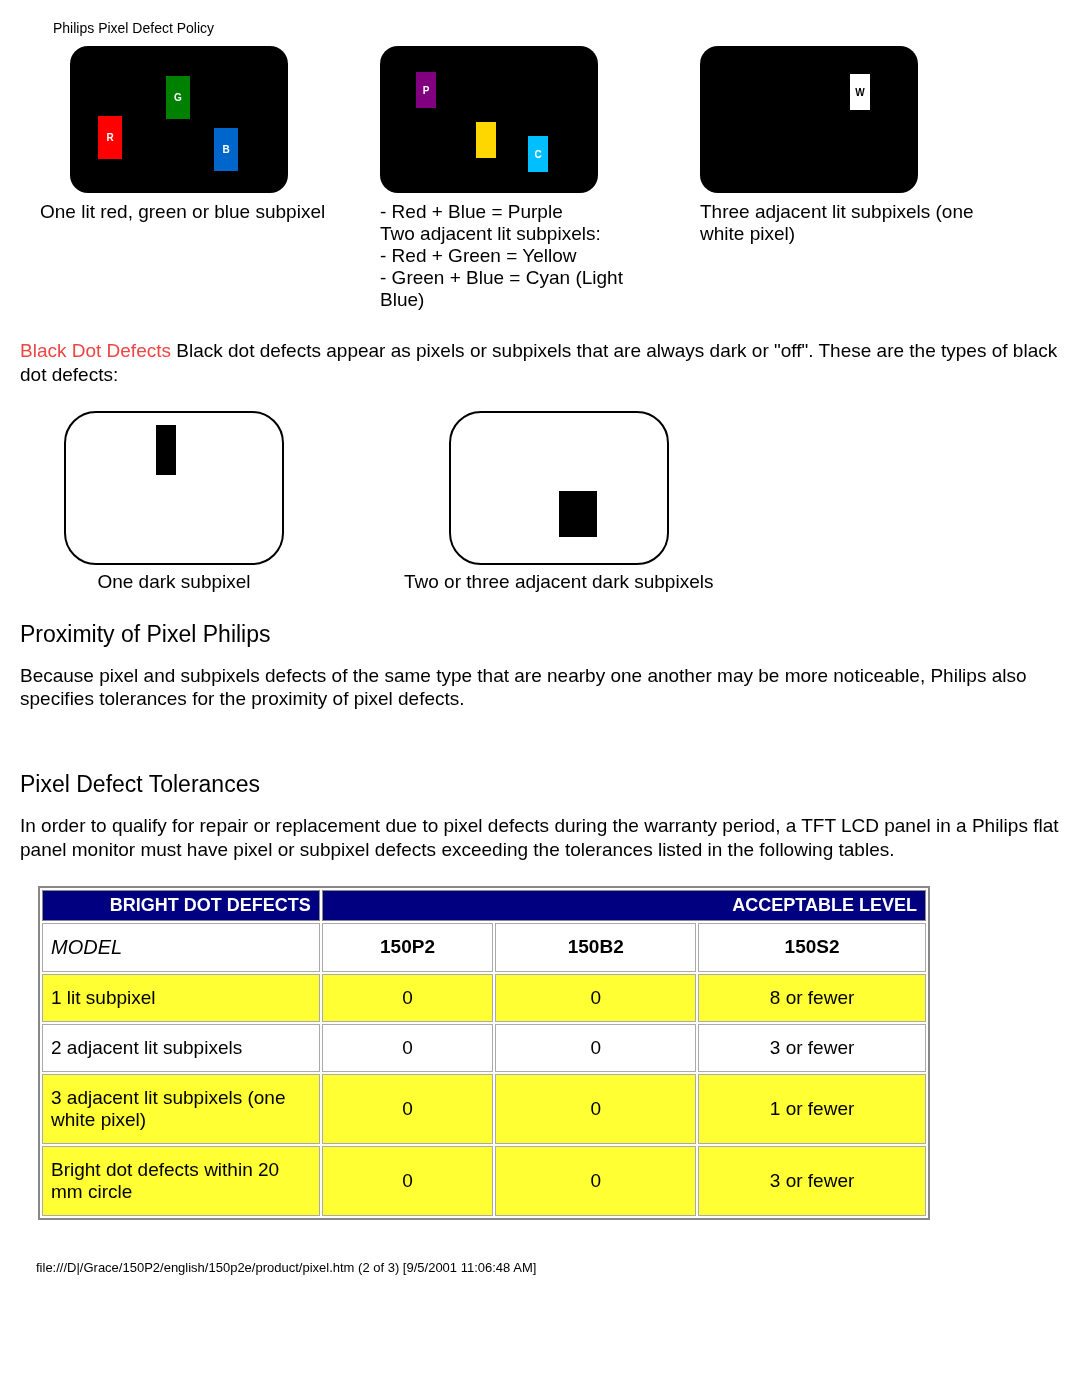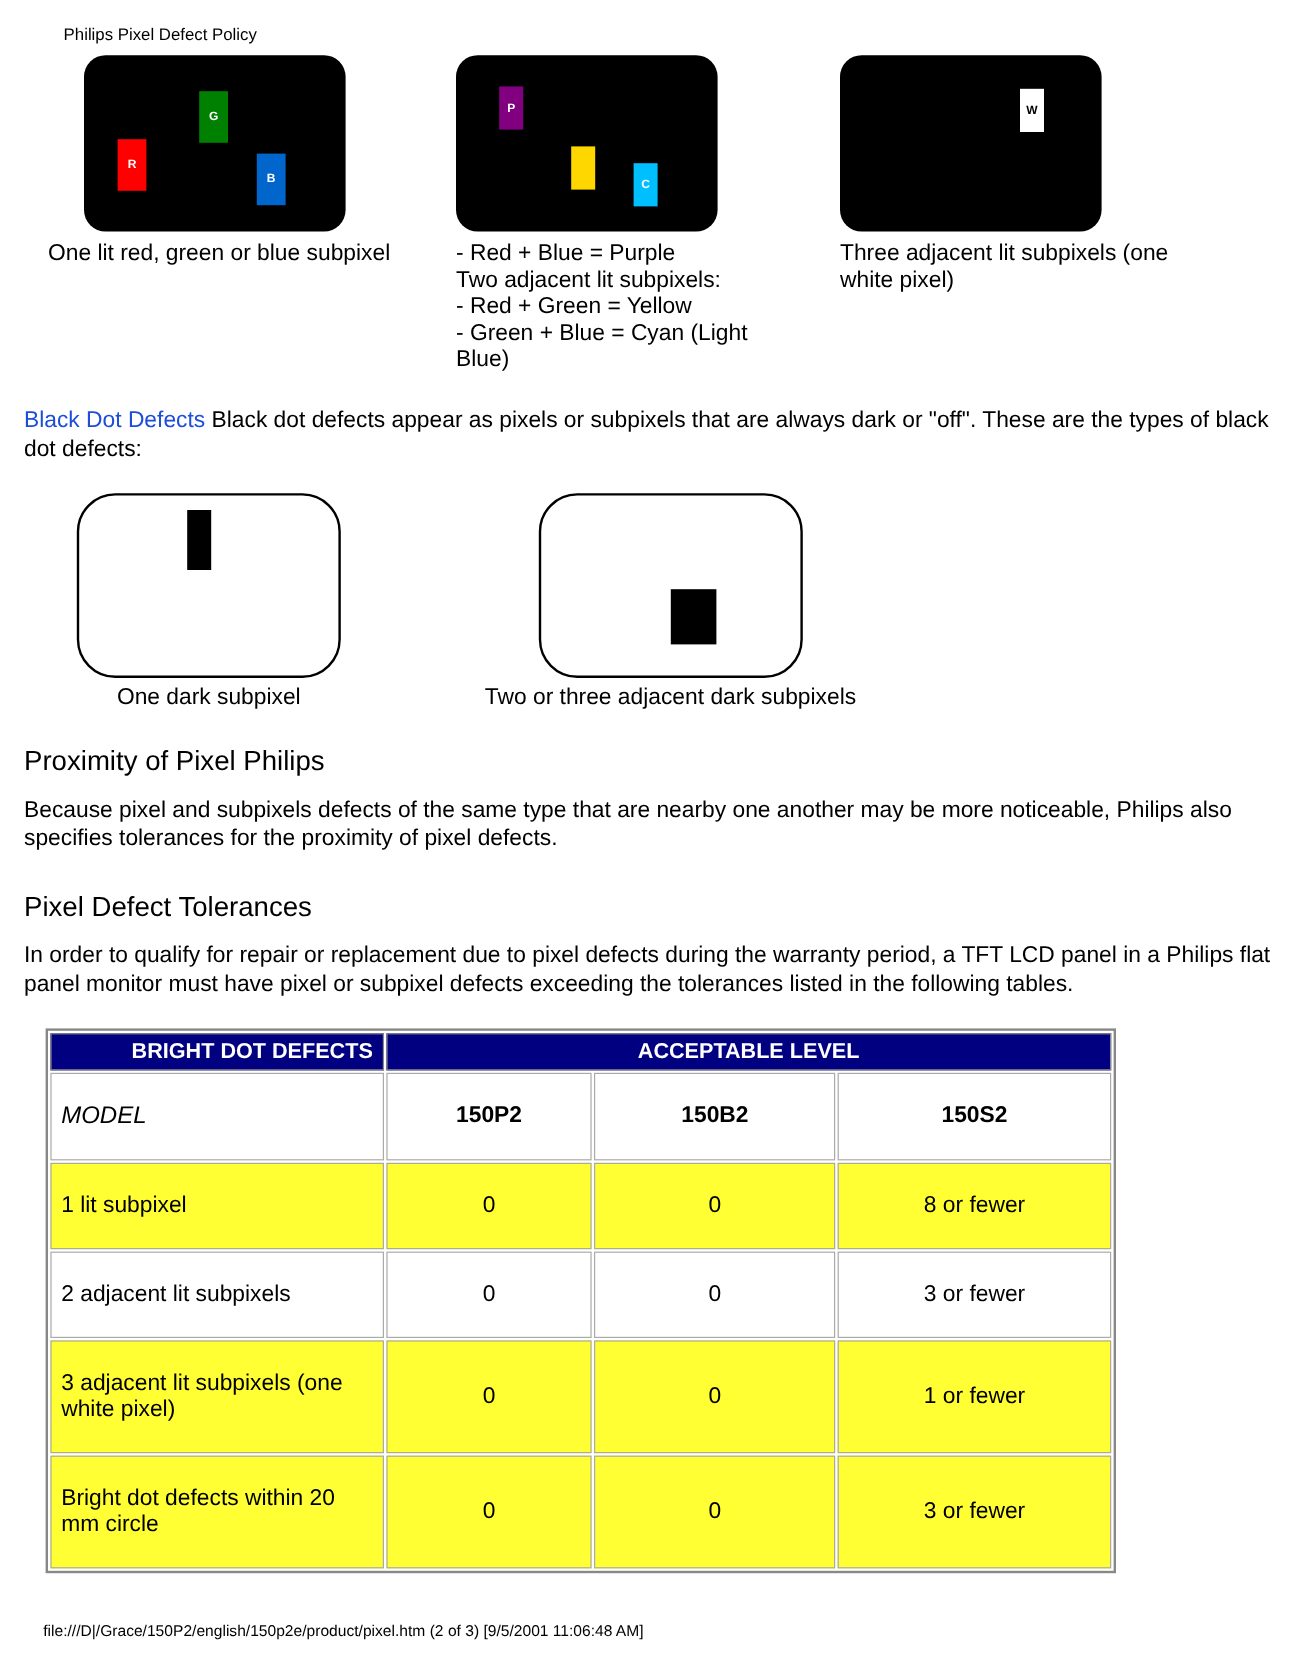--- a/index.html
+++ b/index.html
@@ -45,21 +45,21 @@
     display: flex;
     align-items: center;
     justify-content: center;
     color: #fff;
   }
   .sub.small {
     width: 20px;
     height: 36px;
   }
   .blue-link {
-    color: #1d4ed8;
+    color: #ef4444;
   }
   .section-heading {
     font-size: 23px;
     margin-top: 28px;
     margin-bottom: 16px;
   }
   .body-text {
     line-height: 1.25;
     margin-bottom: 24px;
   }
@@ -94,28 +94,28 @@
     margin-left: 18px;
     margin-top: 10px;
     border: 2px solid #888;
   }
   table.defects th {
     background: #000080;
     color: #fff;
     font-weight: bold;
     font-size: 18px;
     padding: 4px 8px;
-    text-align: center;
+    text-align: right;
     border: 1px solid #888;
   }
   table.defects th.left {
     text-align: right;
   }
   table.defects td {
-    padding: 24px 8px;
+    padding: 12px 8px;
     border: 1px solid #aaa;
     font-size: 19px;
   }
   table.defects td.label {
     text-align: left;
   }
   table.defects td.val {
     text-align: center;
   }
   table.defects tr.yellow td {
@@ -193,21 +193,21 @@
     <div class="white-screen">
       <div class="dark-sub" style="left:108px;top:78px;width:38px;height:46px"></div>
     </div>
     <div class="caption-center">Two or three adjacent dark subpixels</div>
   </div>
 </div>
 
 <div class="section-heading">Proximity of Pixel Philips</div>
 <div class="body-text">Because pixel and subpixels defects of the same type that are nearby one another may be more noticeable, Philips also specifies tolerances for the proximity of pixel defects.</div>
 
-<div class="section-heading" style="margin-top:31px">Pixel Defect Tolerances</div>
+<div class="section-heading" style="margin-top:60px">Pixel Defect Tolerances</div>
 <div class="body-text">In order to qualify for repair or replacement due to pixel defects during the warranty period, a TFT LCD panel in a Philips flat panel monitor must have pixel or subpixel defects exceeding the tolerances listed in the following tables.</div>
 
 <table class="defects">
   <tbody>
       <tr>
     <th class="left" style="width:278px">BRIGHT DOT DEFECTS</th>
     <th colspan="3">ACCEPTABLE LEVEL</th>
   </tr>
   <tr class="model">
     <td class="model-label">MODEL</td>

